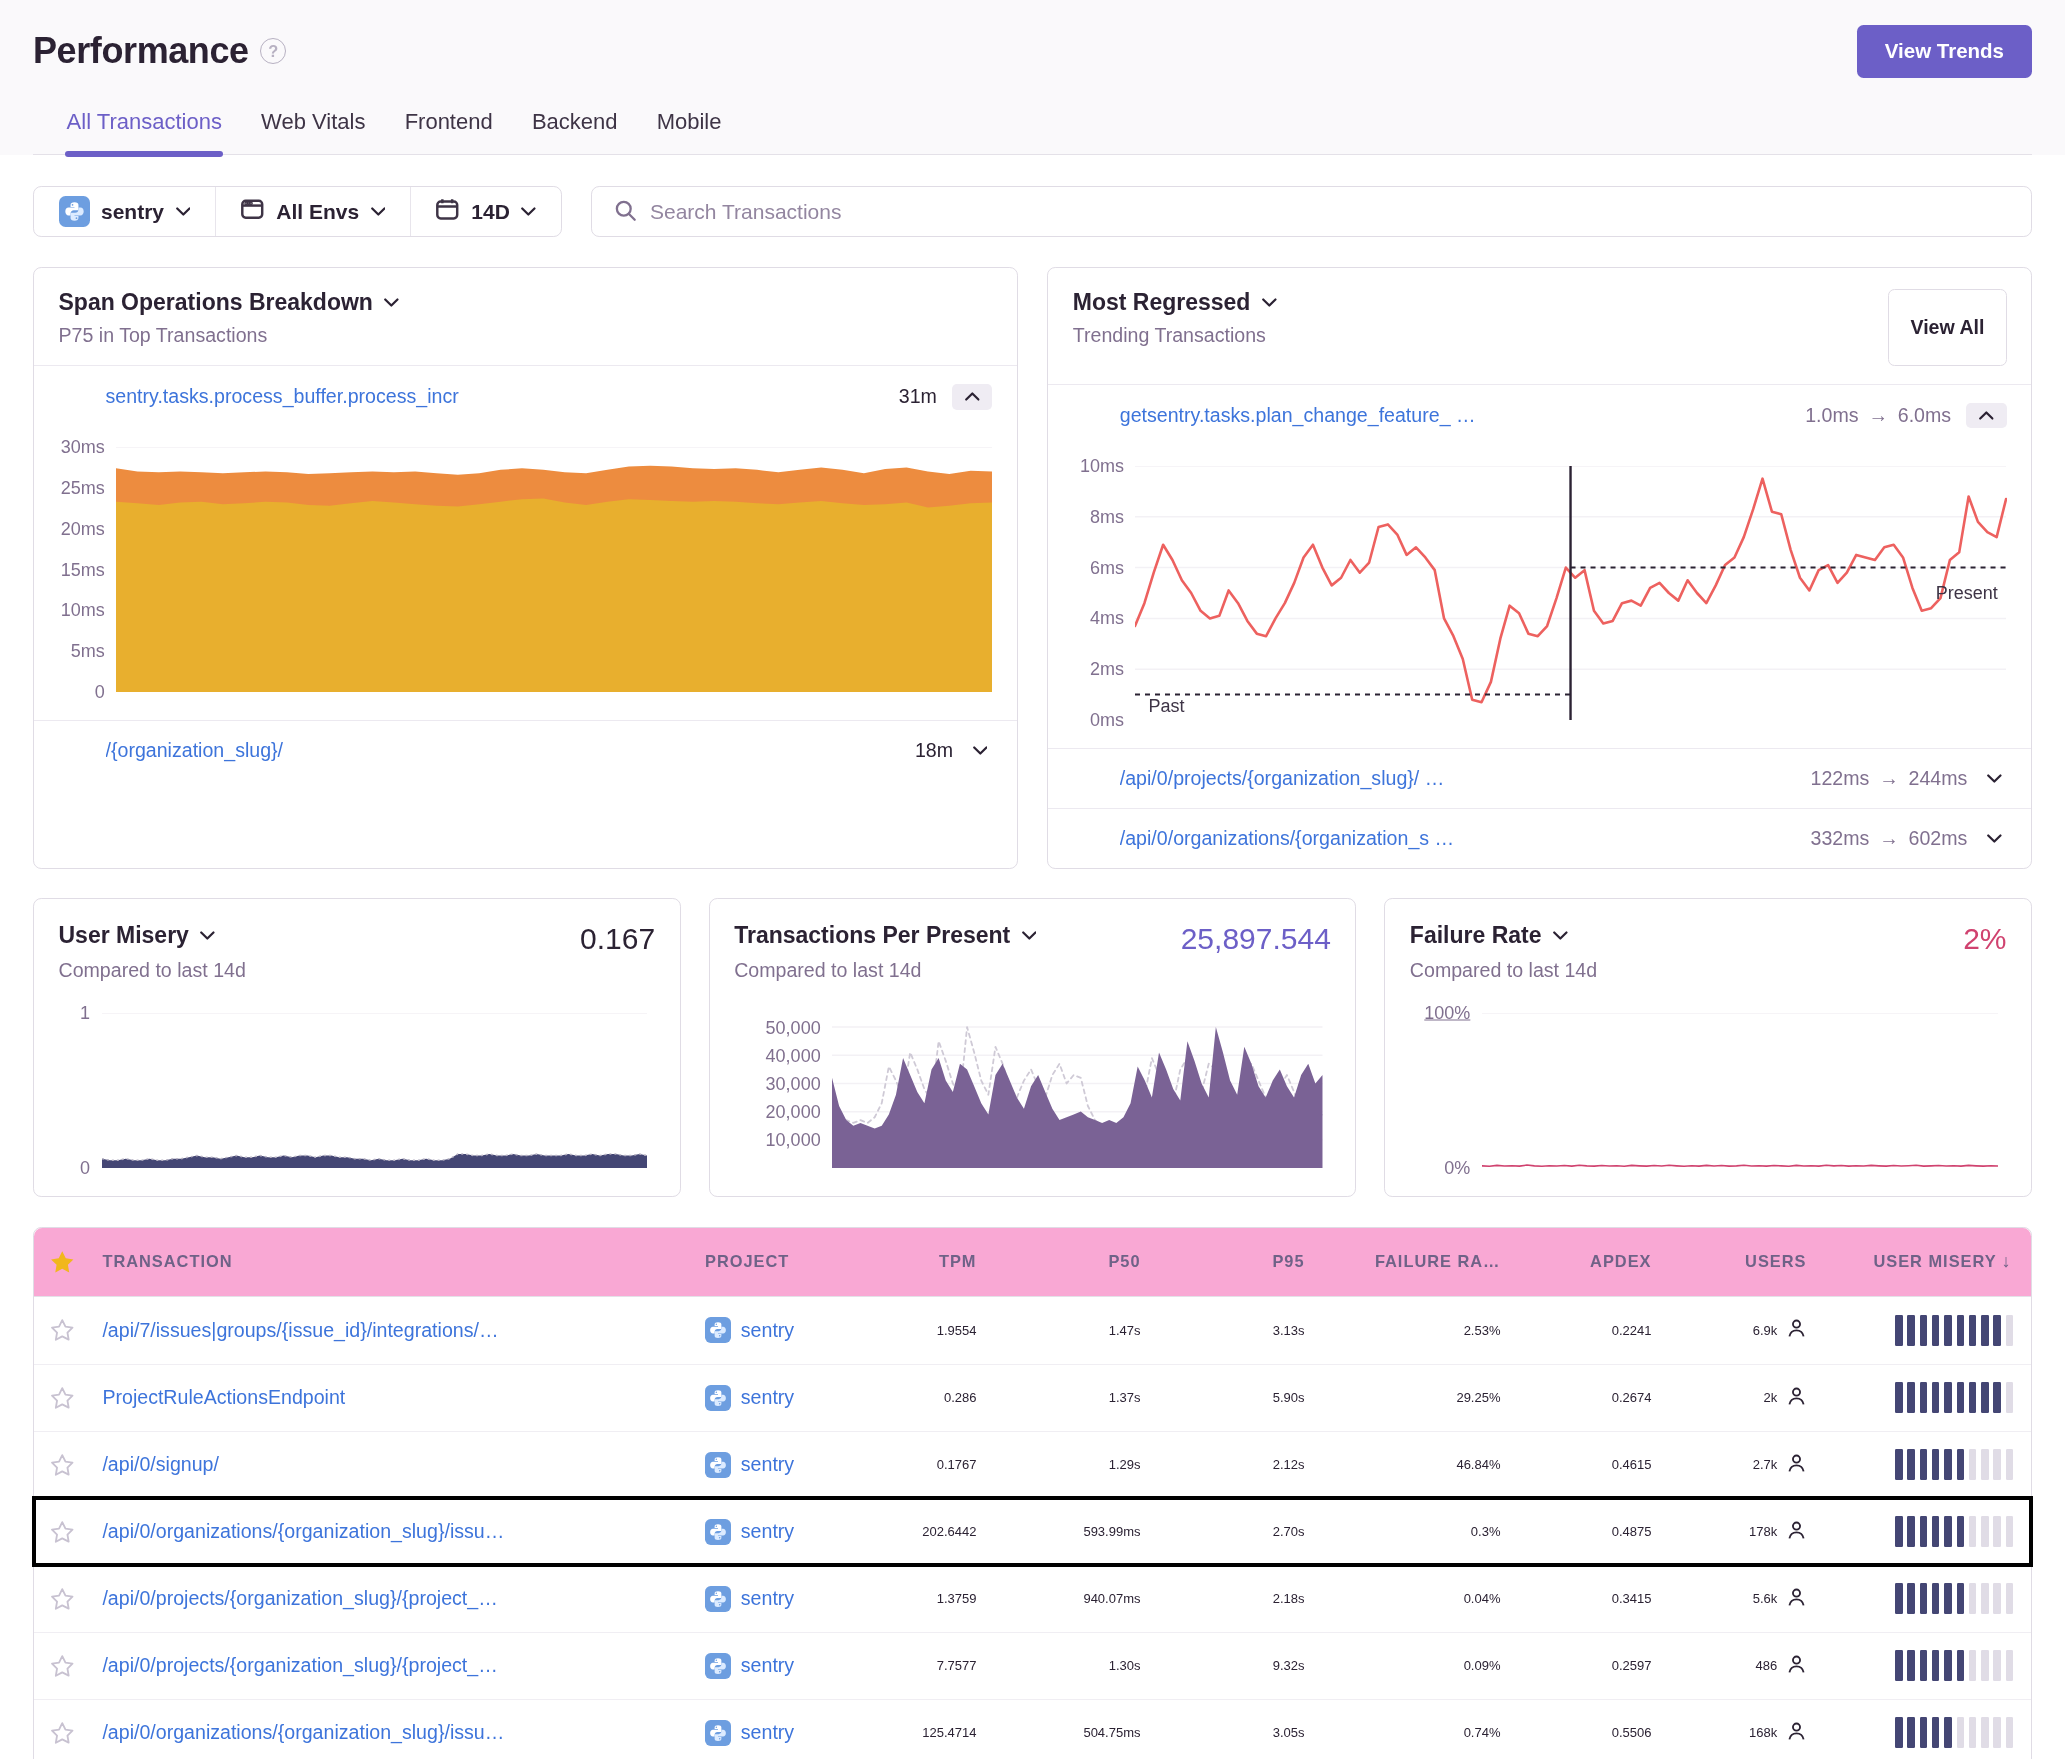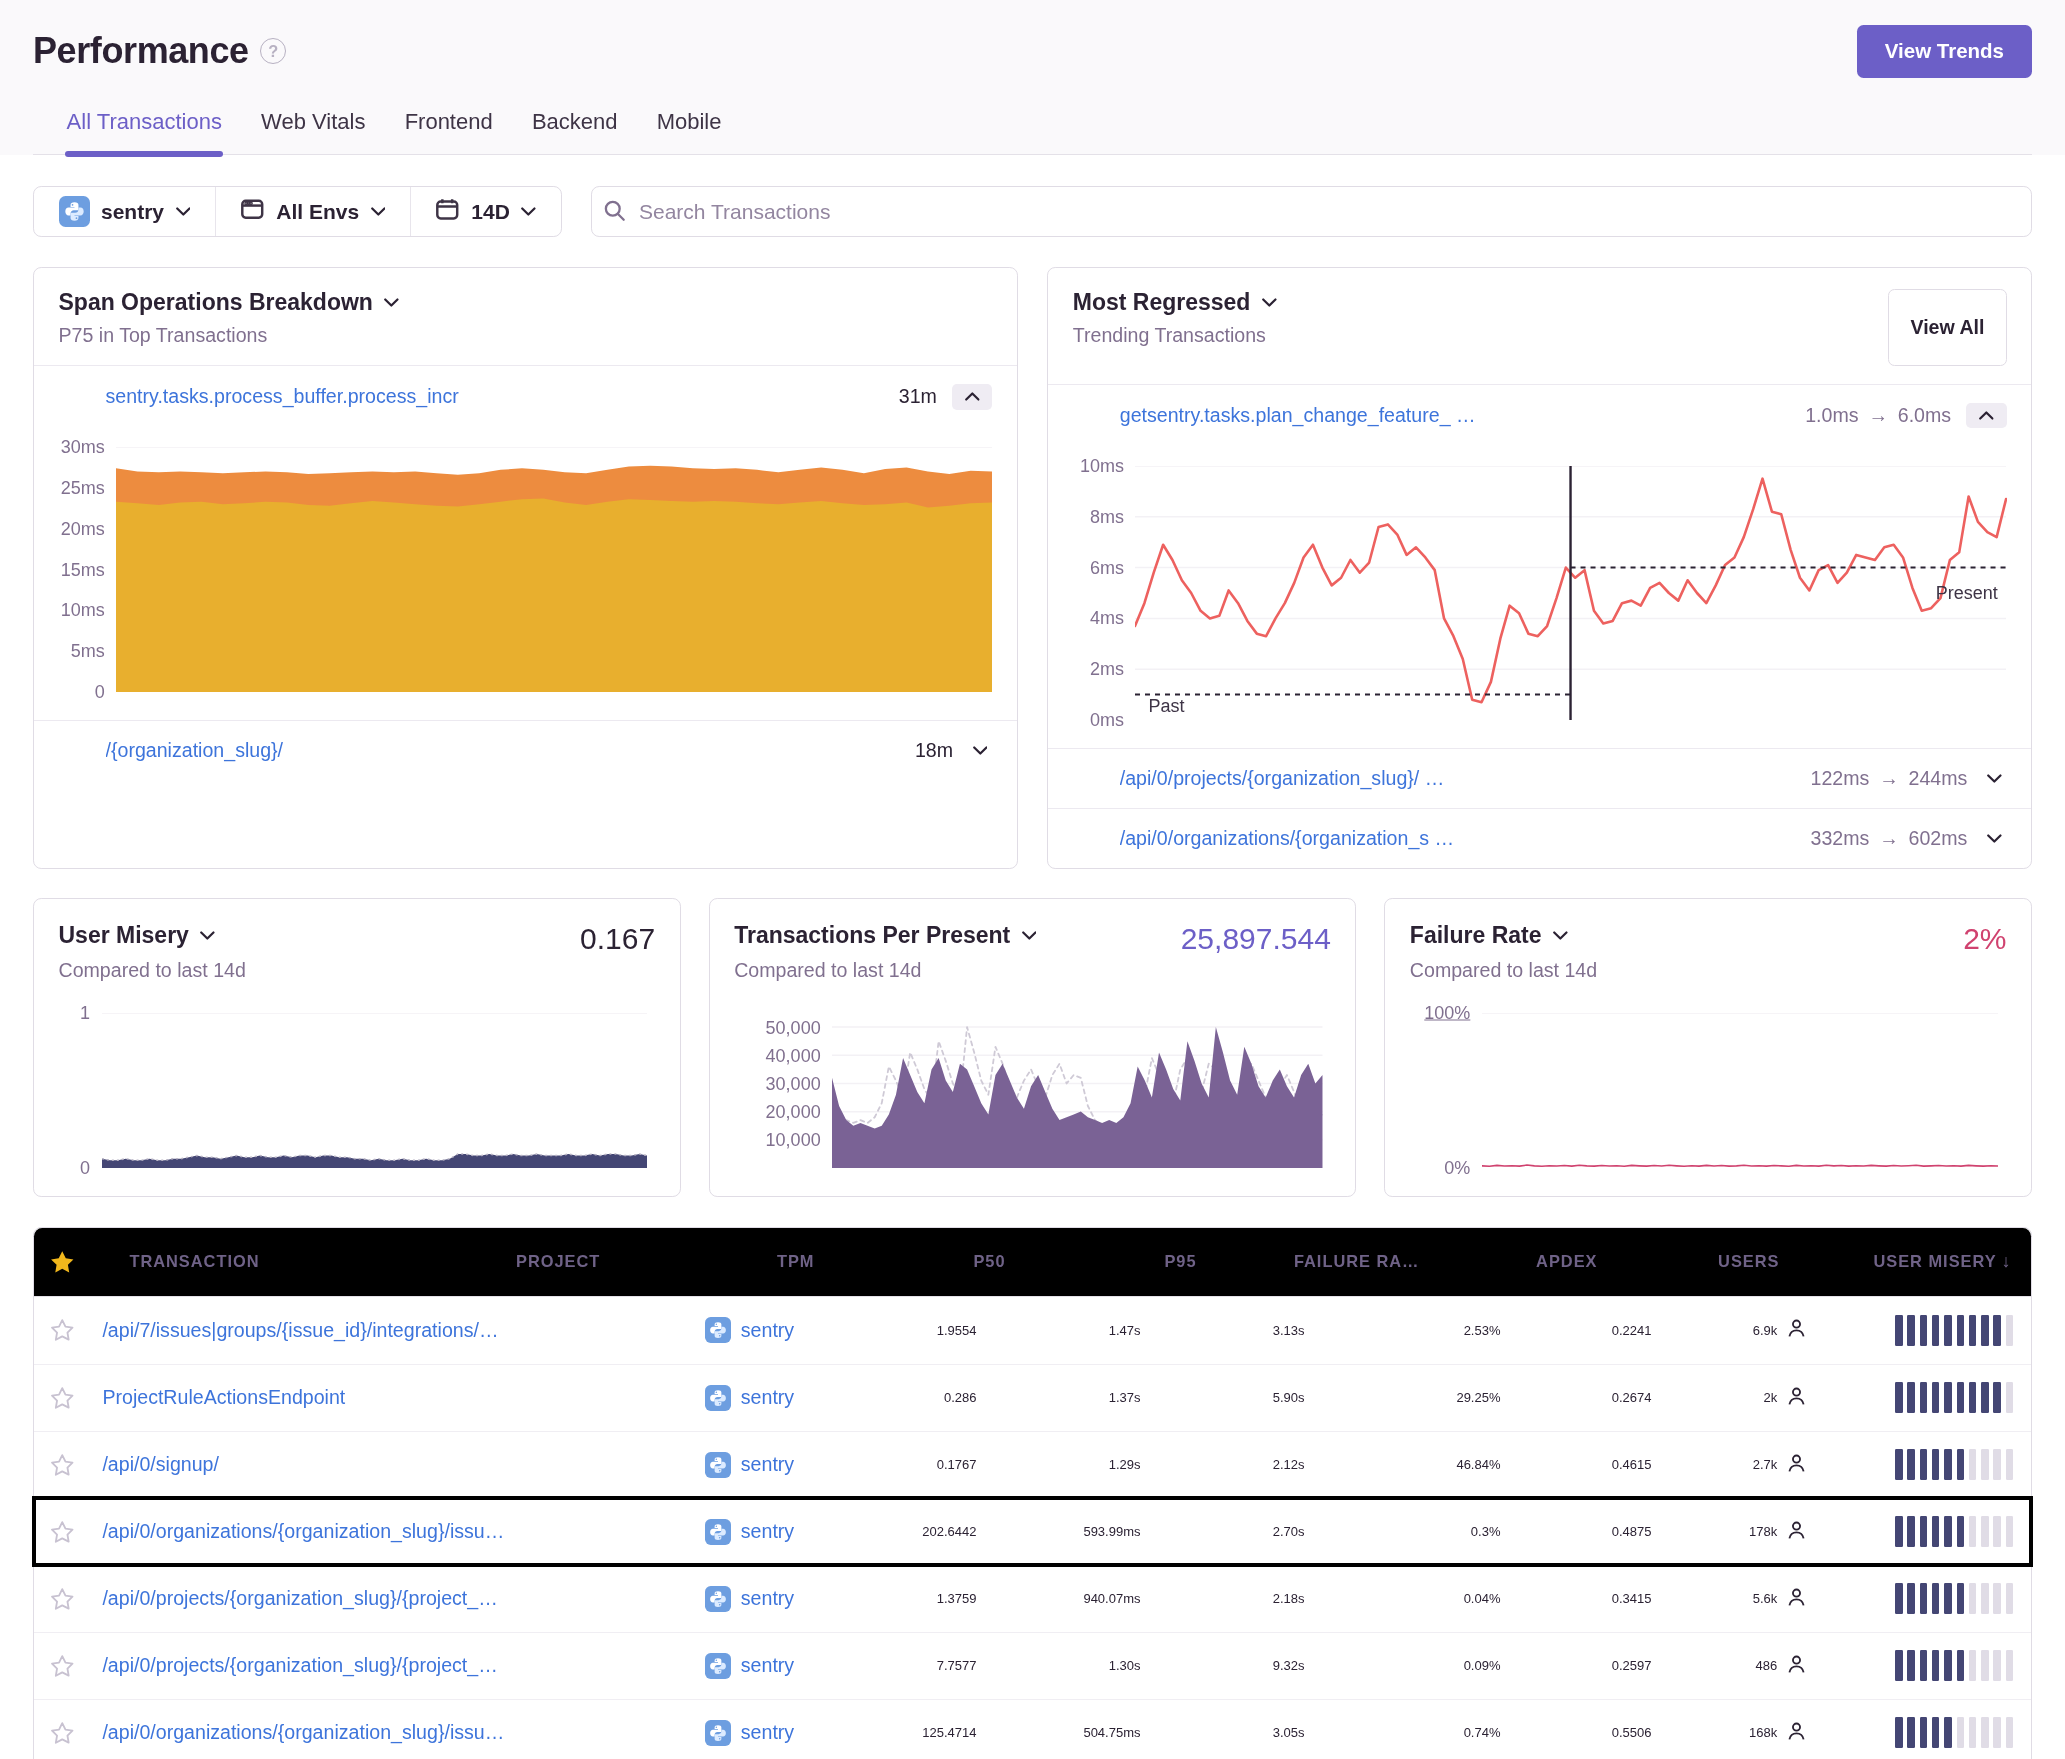--- a/index.html
+++ b/index.html
@@ -19,21 +19,21 @@
   .tab.active::after { content:""; position:absolute; left:0; right:0; bottom:-2.5px; height:5.7px;
           background:#6C5FC7; border-radius:3.3px; }
   .content { padding:0 33px; }
   
   .filter-row { display:flex; gap:29.5px; margin-top:31px; }
   .filter-pill { display:flex; background:#fff; border:0.8px solid #E0DCE5; border-radius:8.2px; height:51px; }
   .filter-seg { display:flex; align-items:center; gap:11.5px; padding:0 24.5px; background:none; border:none;
           border-right:0.8px solid #E8E5EC; font-family:inherit; font-size:21px; font-weight:700; color:#2B2233; cursor:pointer; }
   .filter-seg:last-child { border-right:none; }
   .search { flex:1; display:flex; align-items:center; gap:13px; background:#fff; border:0.8px solid #E0DCE5;
-          border-radius:8.2px; padding:0 11px; height:51px; }
+          border-radius:8.2px; padding:0 22px; height:51px; }
   .search input { border:none; outline:none; flex:1; font-family:inherit; font-size:21px; color:#2B2233; background:transparent; }
   .search input::placeholder { color:#9386A0; }
   .py-icon { width:31px; height:31px; border-radius:6.5px; background:#6D9EE0; display:inline-flex;
           align-items:center; justify-content:center; }
   .icon-line svg { stroke:#3E3446; fill:none; stroke-width:1.6; }
   .chev { display:inline-flex; color:#2B2233; }
   .chev svg { width:14.7px; height:9px; stroke:currentColor; fill:none; stroke-width:1.8; stroke-linecap:round; stroke-linejoin:round; }
   .chev.up svg { transform:rotate(180deg); }
   
   .panels { display:grid; grid-template-columns:1fr 1fr; gap:29.5px; margin-top:29.5px; }
@@ -68,21 +68,21 @@
   .stat-card { background:#fff; border:0.8px solid #E0DCE5; border-radius:8.2px; padding:23px 24.5px 16.4px 24.5px; }
   .stat-head { display:flex; align-items:flex-start; }
   .stat-title { font-size:23px; font-weight:700; color:#2B2233; display:flex; align-items:center; gap:11.5px; }
   .stat-sub { font-size:19.6px; color:#80708F; margin-top:9.8px; }
   .stat-value { margin-left:auto; font-size:30px; font-weight:400; }
   .stat-chart-wrap { margin-top:23px; }
   
   .table { margin-top:29.5px; background:#fff; border:0.8px solid #E0DCE5; border-radius:8.2px 8.2px 0 0; }
   .trow { display:grid; grid-template-columns:52px minmax(0,1fr) 143px 135px 164px 164px 196px 151px 155px 205px;
           align-items:center; height:67px; padding:0 13px 0 16.4px; }
-  .thead { height:69px; background:#000000; border-bottom:0.8px solid #E4E1E8; border-radius:8.2px 8.2px 0 0;gap:27px; }
+  .thead { height:69px; background:#f9a8d4; border-bottom:0.8px solid #E4E1E8; border-radius:8.2px 8.2px 0 0; }
   .th { font-size:16.4px; font-weight:700; letter-spacing:0.06em; color:#6F6287; text-transform:uppercase; }
   .num { text-align:right; padding-right:6.5px; }
   .tbody .trow { border-top:0.8px solid #F0EEF3; }
   .tbody .trow:first-child { border-top:none; }
   .trow.highlight { outline:4.1px solid #000; outline-offset:-2.5px; position:relative; z-index:2; }
   .cell-txn { overflow:hidden; }
   .cell-proj { display:flex; align-items:center; gap:9.8px; }
   .cell-proj .py-icon { width:26px; height:26px; border-radius:5.7px; }
   .cell-users { display:flex; align-items:center; justify-content:flex-end; gap:8.2px; padding-right:6.5px; }
   .user-icon svg { width:21px; height:21px; stroke:#2B2233; fill:none; stroke-width:1.4; }

